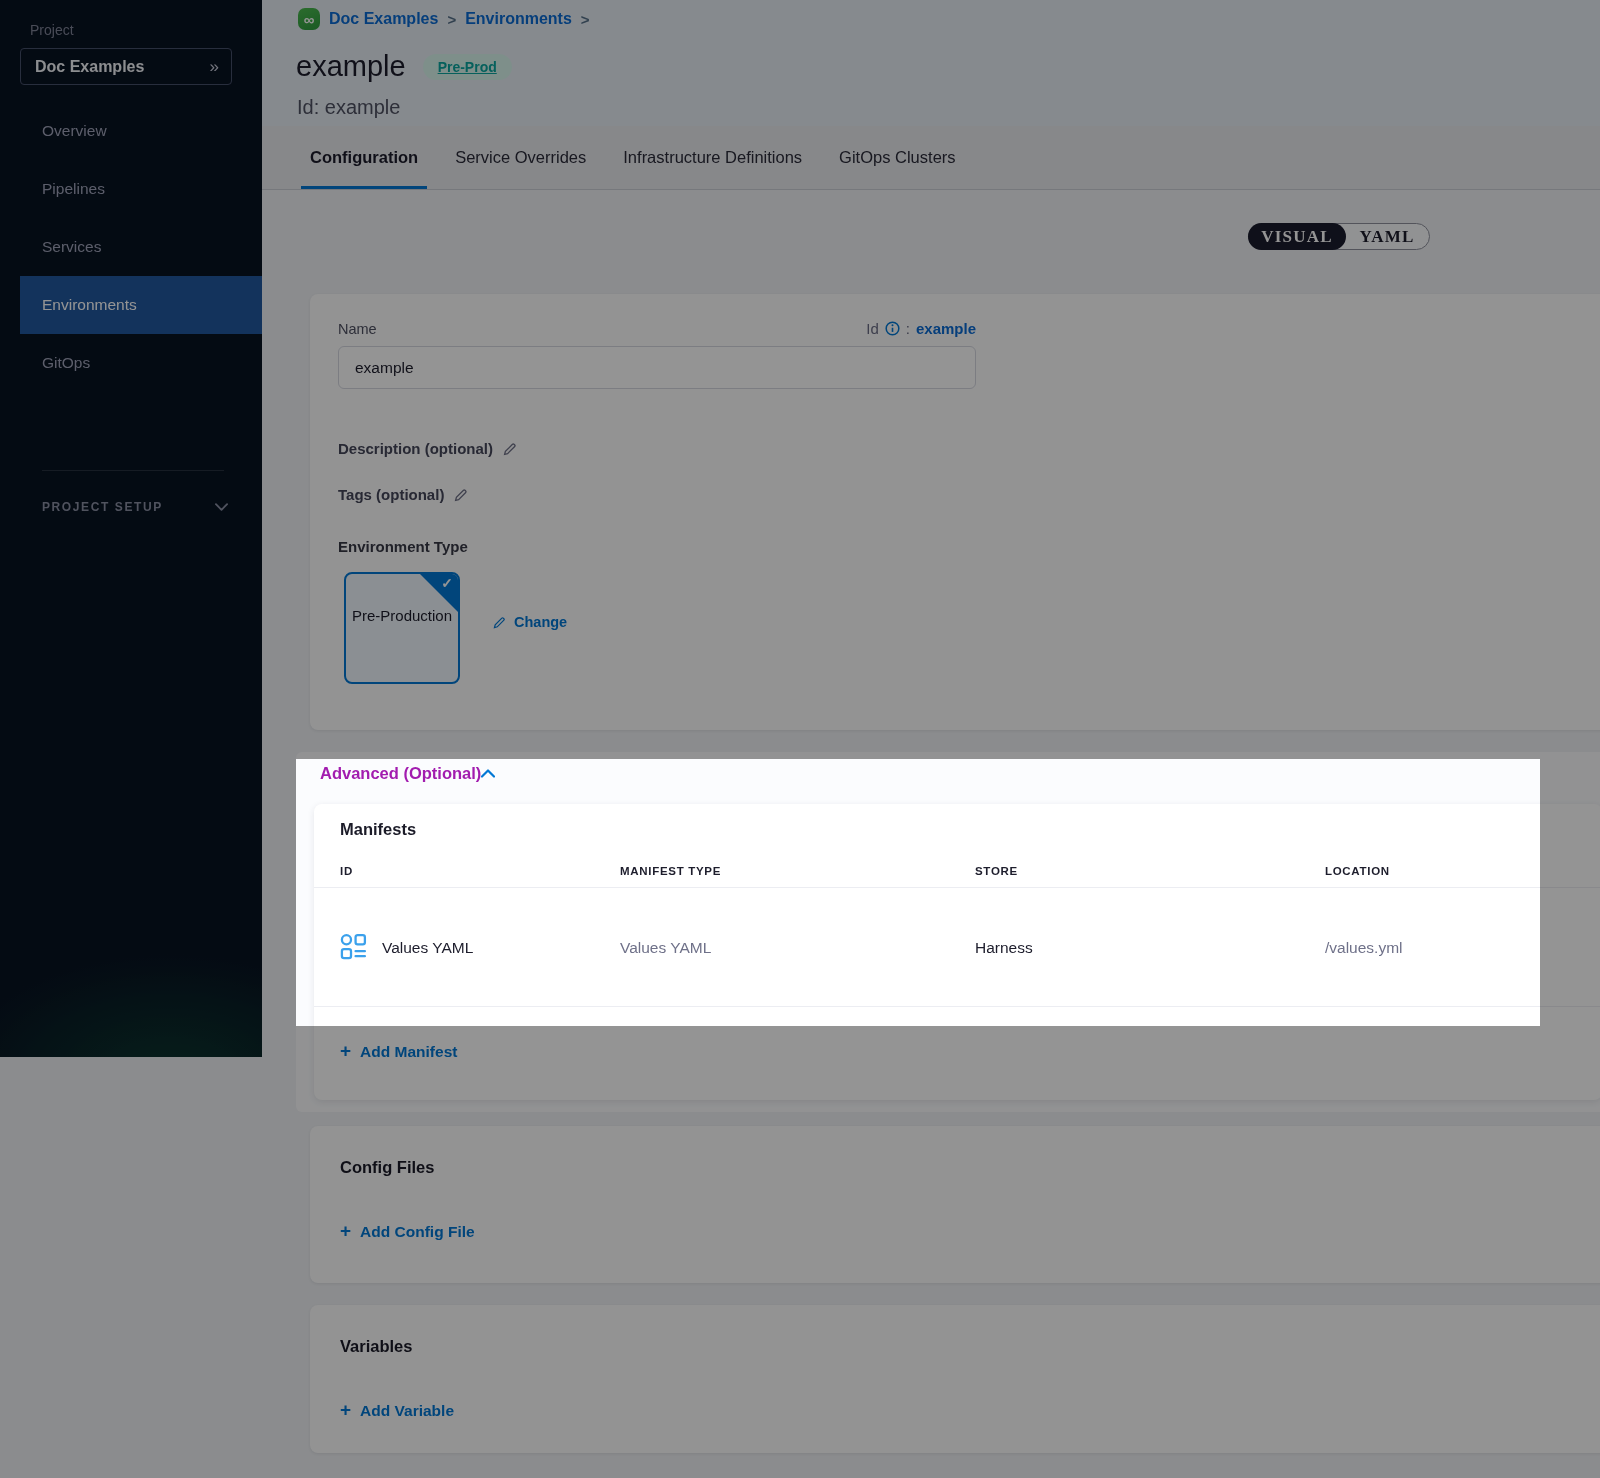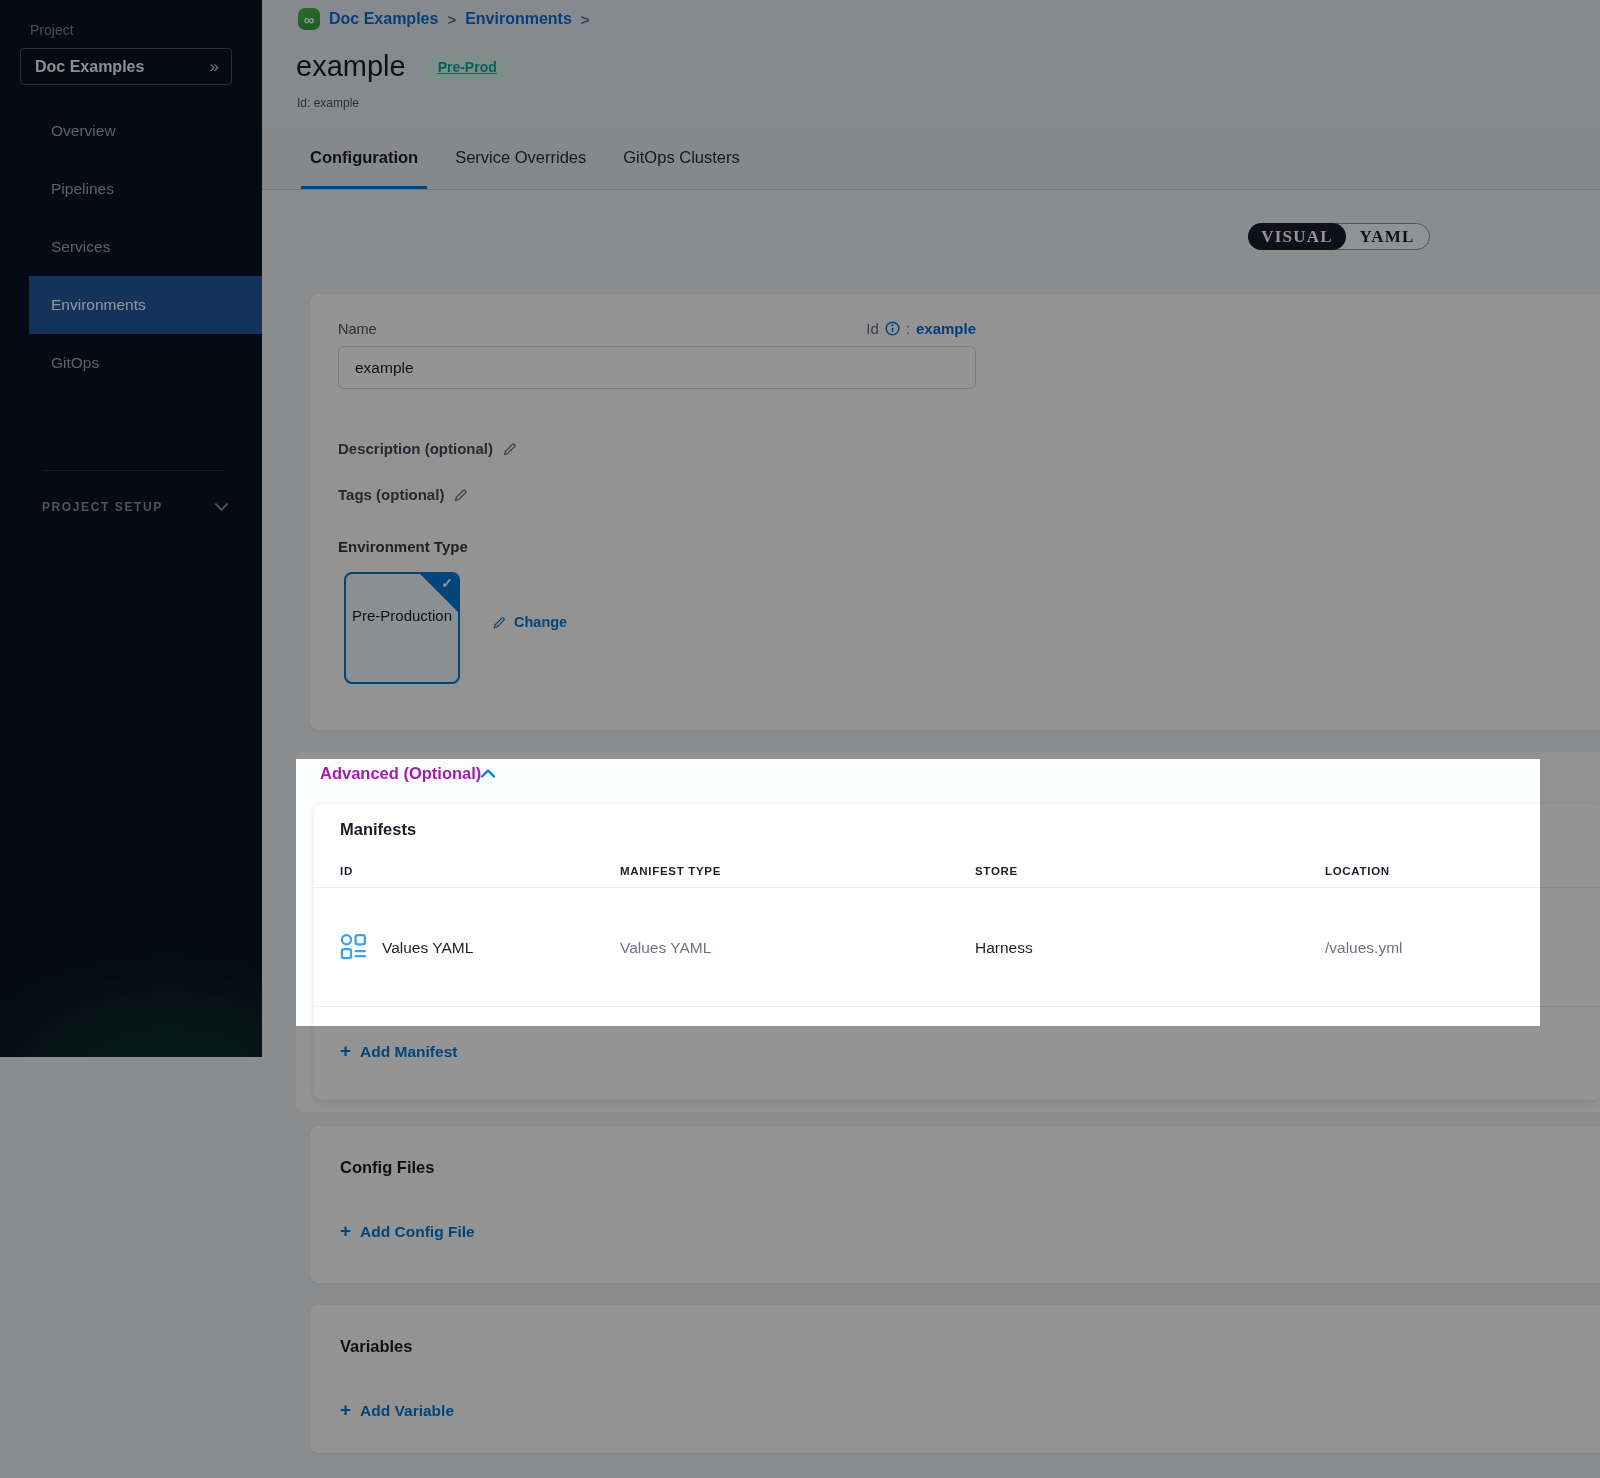--- a/index.html
+++ b/index.html
@@ -8,41 +8,41 @@
 
   
   .sidebar { position:absolute; left:0; top:0; width:262px; height:1057px; background:#081322; z-index:1; }
   .sidebar .hill { position:absolute; left:0; bottom:0; width:100%; height:150px;
     background:radial-gradient(120% 120% at 65% 115%, rgba(16,84,58,.55) 0%, rgba(8,19,34,0) 70%); }
   .proj-label { position:absolute; left:30px; top:22px; font-size:14px; color:#7E8396; }
   .proj-box { position:absolute; left:20px; top:48px; width:212px; height:37px; border:1px solid #46506A;
     border-radius:4px; display:flex; align-items:center; justify-content:space-between; padding:0 14px; cursor:pointer; }
   .proj-box .pname { color:#F2F4F8; font-size:16px; font-weight:700; }
   .proj-box .dbl-chev { color:#C8CCDA; font-size:17px; letter-spacing:-2px; }
-  .nav { position:absolute; left:0; top:102px; width:100%;padding-left:9px; }
+  .nav { position:absolute; left:0; top:102px; width:100%; }
   .nav-item { height:58px; display:flex; align-items:center; padding-left:42px;
     color:#9FA3B8; font-size:15.5px; cursor:pointer; }
   .nav-item.selected { background:#22589F; color:#FFFFFF; margin-left:20px; padding-left:22px; }
   .side-divider { position:absolute; left:42px; top:470px; width:182px; height:1px; background:rgba(255,255,255,.13); }
   .proj-setup { position:absolute; left:42px; top:500px; display:flex; align-items:center; gap:52px;
     color:#8A8FA3; font-size:12px; font-weight:700; letter-spacing:1.6px; cursor:pointer; }
 
   
   .main { position:absolute; left:262px; top:0; width:1338px; height:1478px; }
   .topbar { position:absolute; left:0; top:0; width:100%; height:126px; background:#E7EEF5; }
   .crumbs { position:absolute; left:36px; top:8px; display:flex; align-items:center; gap:9px; }
   .mod-icon { width:22px; height:22px; border-radius:7px; background:linear-gradient(160deg,#4CBB4F,#2E9B3F);
     color:#fff; font-size:15px; font-weight:700; display:flex; align-items:center; justify-content:center; }
   .crumb { color:#0B6CD4; font-size:16px; font-weight:600; cursor:pointer; }
   .crumb-sep { color:#567089; font-size:15px; font-weight:600; }
   .title-row { position:absolute; left:34px; top:50px; display:flex; align-items:center; gap:17px; }
   .page-title { font-size:29px; color:#1D1D2C; font-weight:500; }
   .env-badge { background:#D9F6EE; color:#0BA69F; font-size:14px; font-weight:700;
     padding:5px 15px; border-radius:13px;text-decoration:underline; }
-  .id-line { position:absolute; left:35px; top:96px; font-size:12px; color:#4F5162; }
+  .id-line { position:absolute; left:35px; top:96px; font-size:20px; color:#4F5162; }
 
   .tabsbar { position:absolute; left:0; top:126px; width:100%; height:64px; background:#E9EAEE;
     border-bottom:1px solid #CCCFD6; display:flex; align-items:stretch; padding-left:48px; gap:37px; }
   .tab { display:flex; align-items:center; font-size:16.5px; color:#2B2C3A; cursor:pointer; position:relative; }
   .tab.active { font-weight:700; color:#1D1D2C; }
   .tab.active::after { content:""; position:absolute; left:-9px; right:-9px; bottom:0; height:3px; background:#0278D5; }
 
   .content { position:absolute; left:0; top:190px; width:100%; height:1288px; background:#EFF1F4; }
 
   
@@ -153,20 +153,21 @@
     <div class="title-row">
       <span class="page-title">example</span>
       <span class="env-badge">Pre-Prod</span>
     </div>
     <div class="id-line">Id: example</div>
   </div>
 
   <div class="tabsbar">
     <div class="tab active">Configuration</div>
     <div class="tab">Service Overrides</div>
+    <div class="tab">Infrastructure Definitions</div>
     <div class="tab">GitOps Clusters</div>
   </div>
 
   <div class="content">
 
     <div class="vy-toggle">
       <div class="vy-seg vy-visual">VISUAL</div>
       <div class="vy-seg vy-yaml">YAML</div>
     </div>
 

